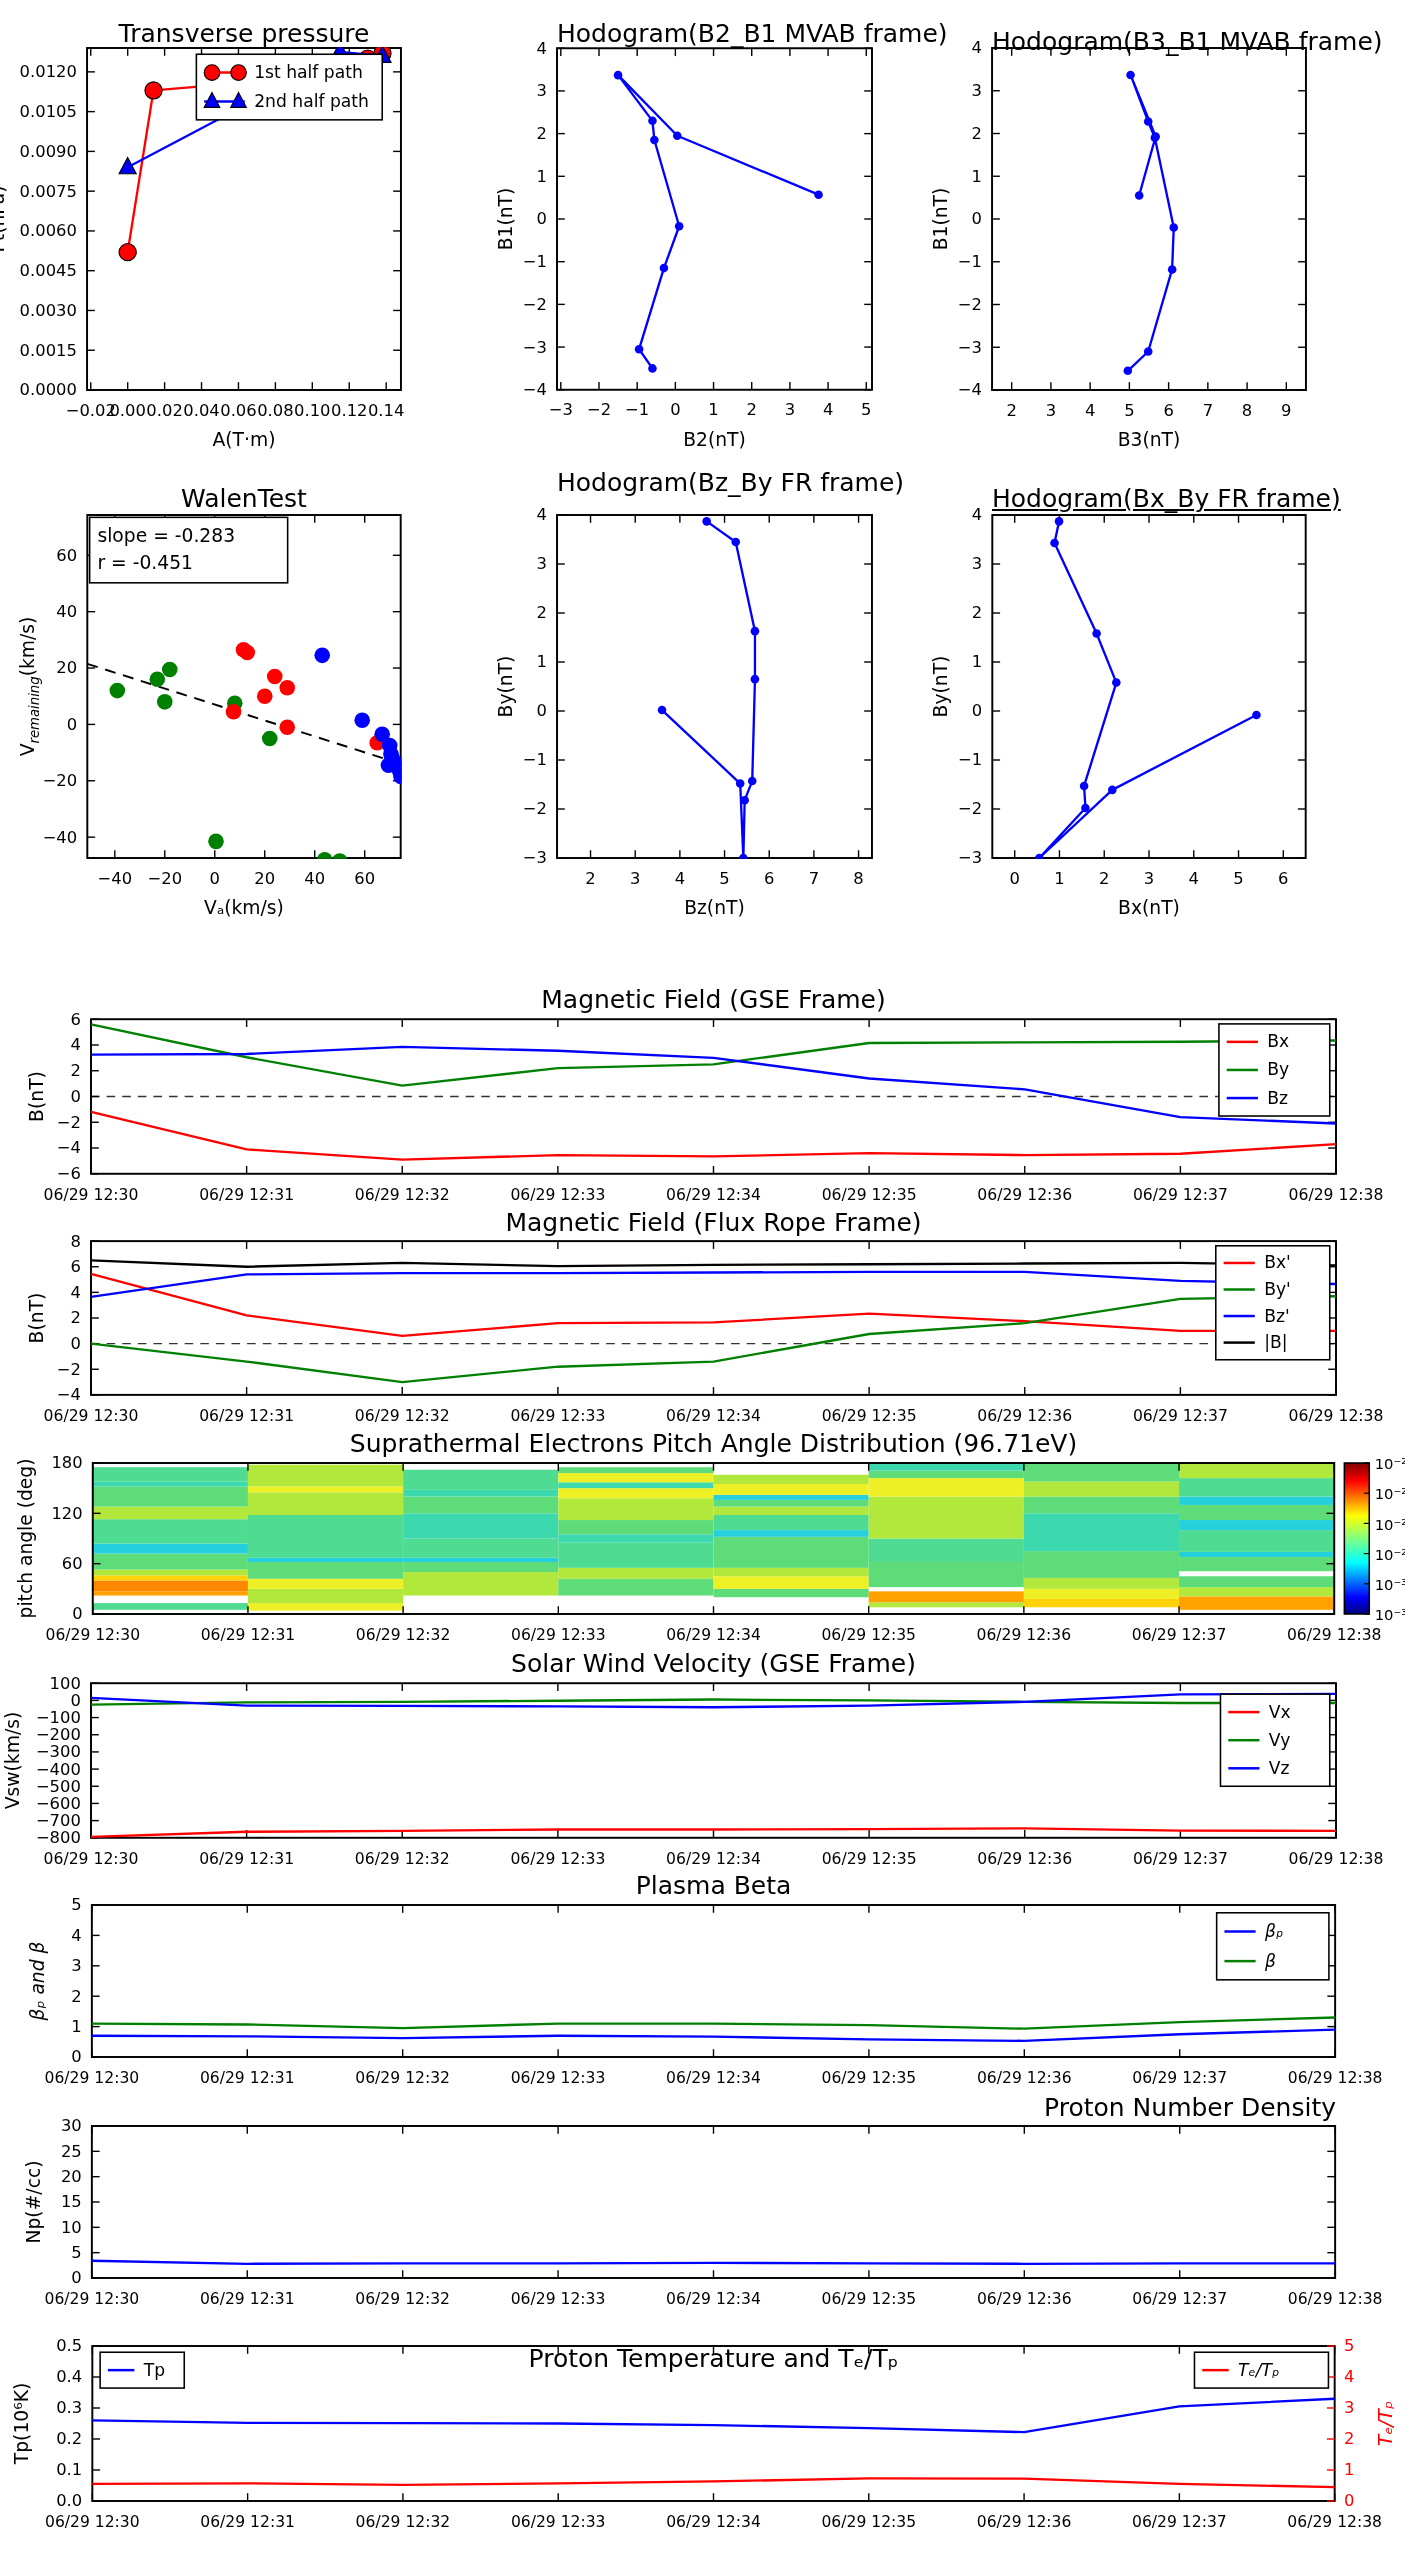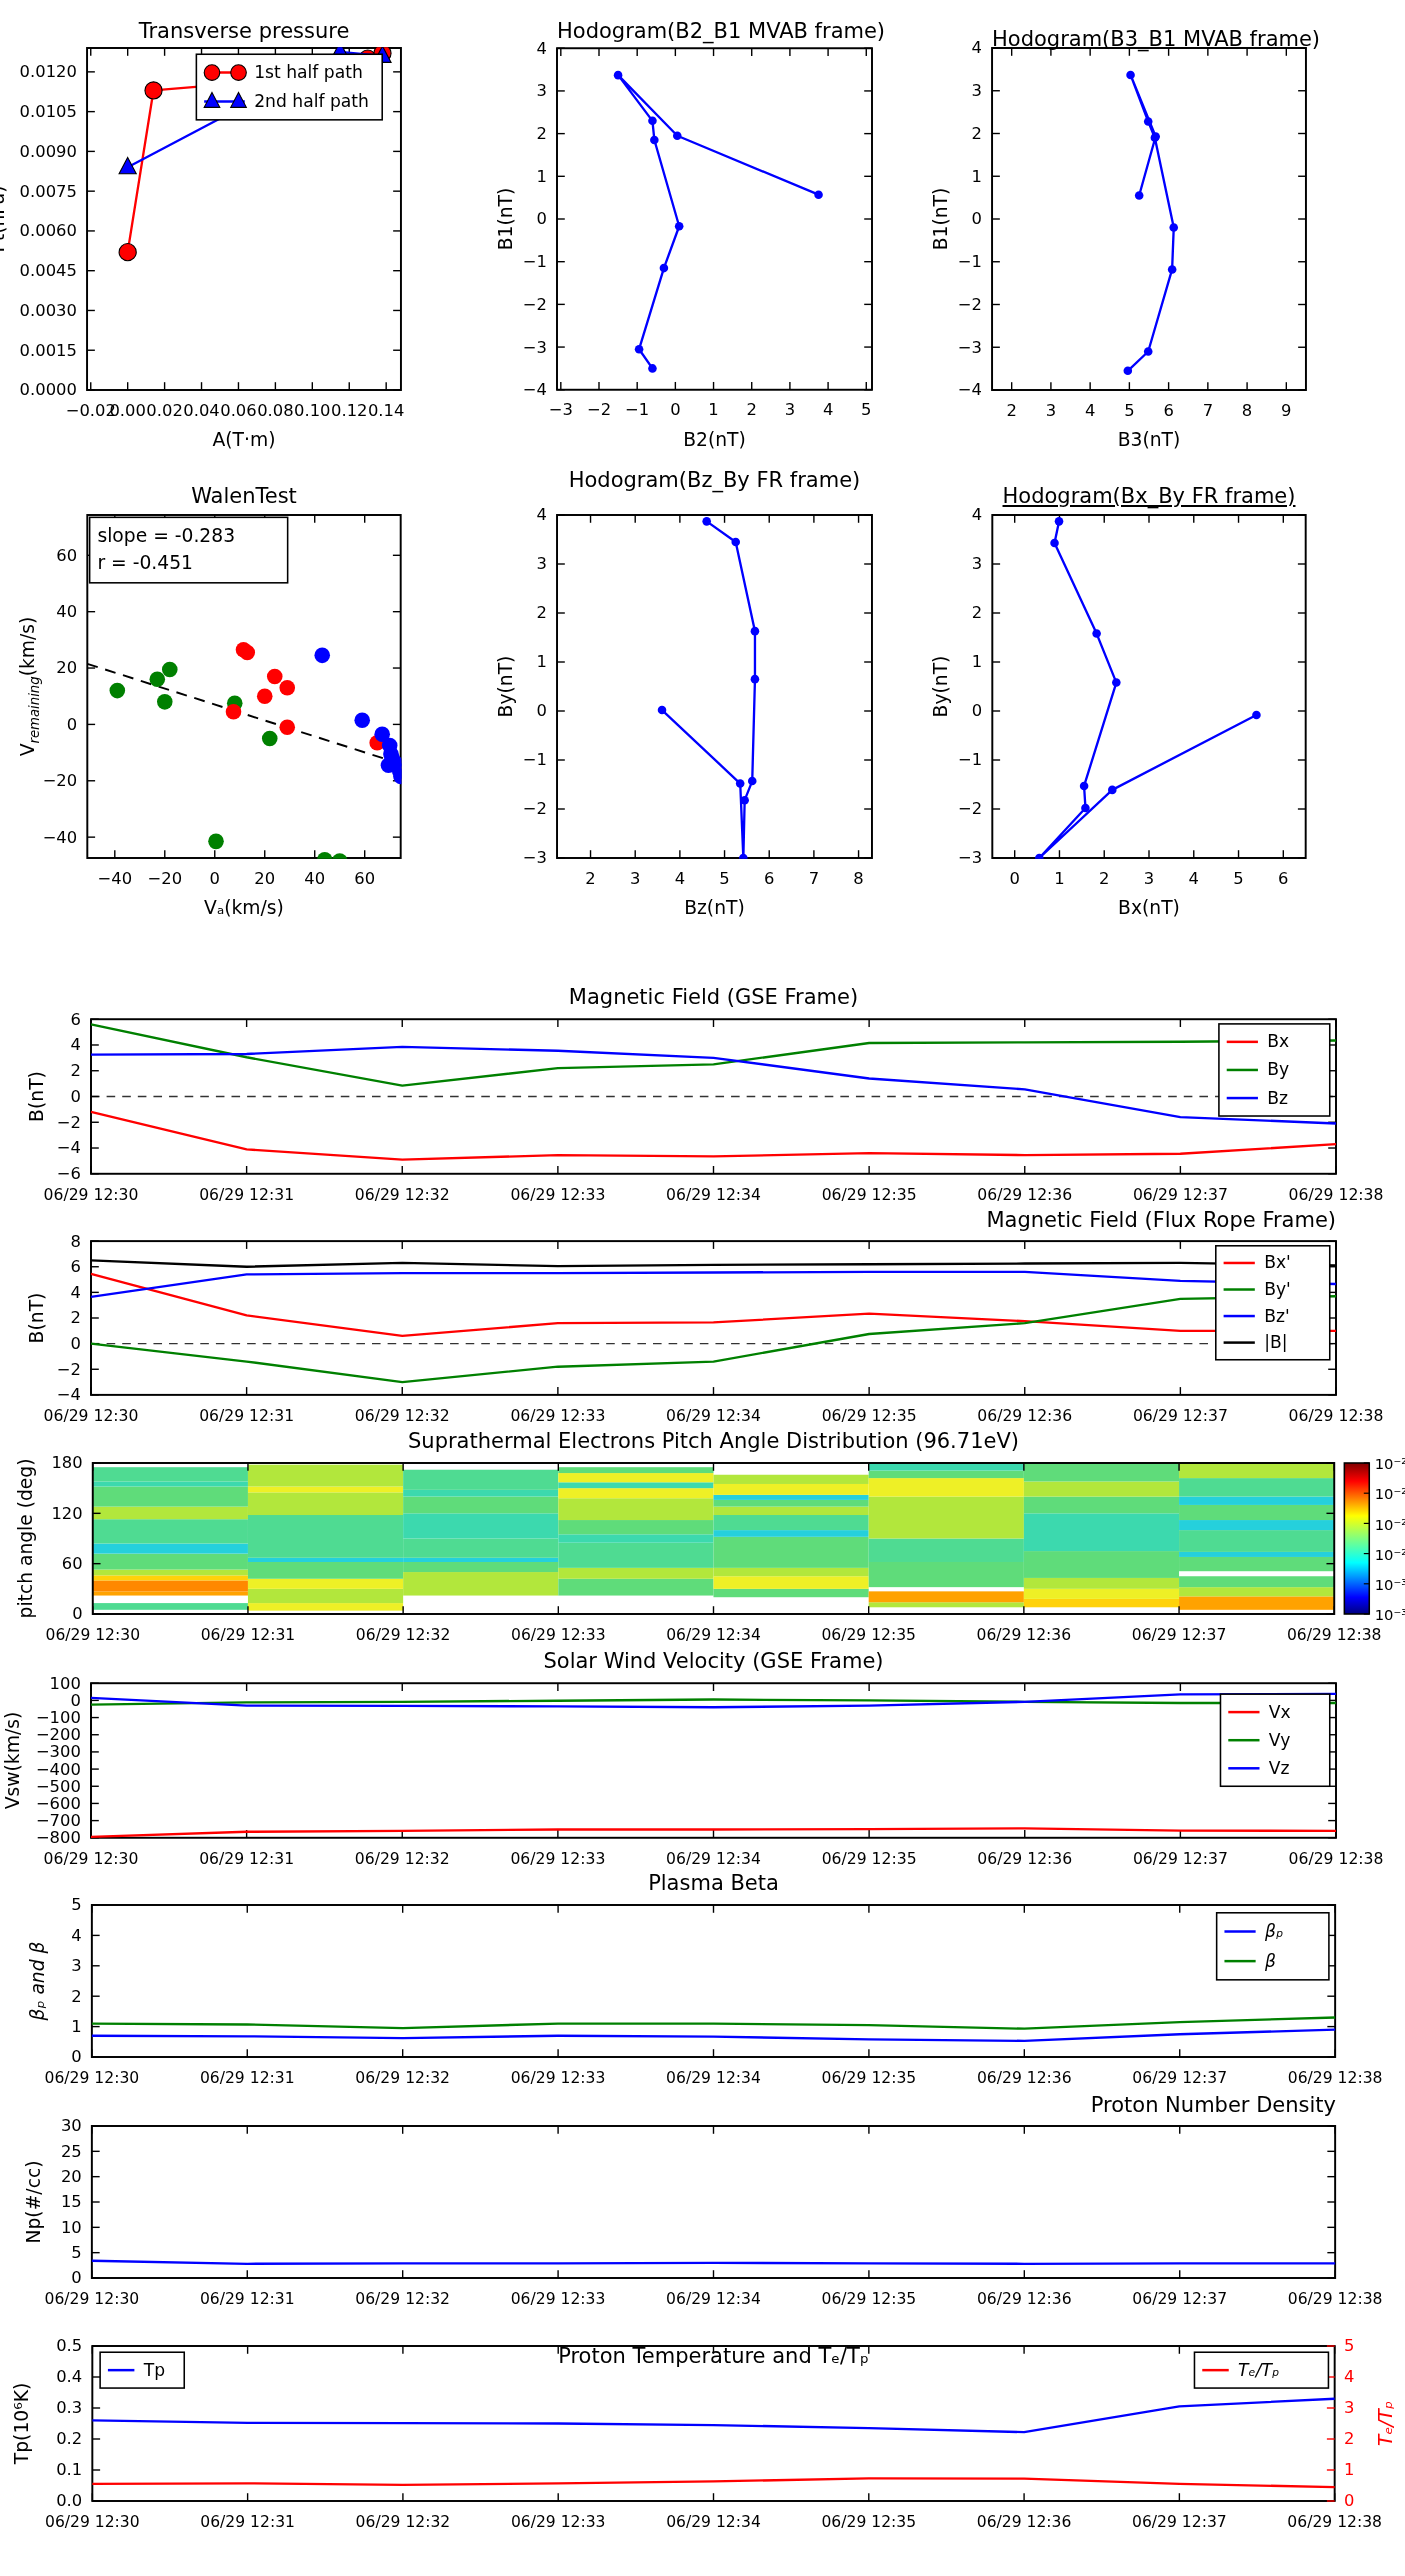--- a/index.html
+++ b/index.html
@@ -1,35 +1,35 @@
 <!DOCTYPE html>
 <html style="font-size:12.5px"><head>
 <meta charset="utf-8">
 <style>
   html,body{margin:0;padding:0;background:#ffffff;}
   body{width:1405px;height:2576px;position:relative;overflow:hidden;
        font-family:"DejaVu Sans",sans-serif;}
   .figure{position:absolute;left:0;top:0;width:1405px;height:2576px;background:#fff;}
   .panel{position:absolute;}
   .panel svg{overflow:visible;display:block;}
-  .ptitle{position:absolute;text-align:center;font-size:21px;color:#000;
+  .ptitle{position:absolute;text-align:center;font-size:25px;color:#000;
           font-family:"DejaVu Sans",sans-serif;white-space:nowrap;}
 </style>
 </head>
 <body>
 
 <div class="figure">
   <div class="ptitle" style="left:87px;top:19px;width:314px;">Transverse pressure</div>
   <div class="ptitle" style="left:557px;top:19px;width:315px;">Hodogram(B2_B1 MVAB frame)</div>
   <div class="ptitle" style="left:992px;top:27px;width:314px;">Hodogram(B3_B1 MVAB frame)</div>
   <div class="ptitle" style="left:87px;top:484px;width:314px;">WalenTest</div>
   <div class="ptitle" style="left:557px;top:468px;width:315px;">Hodogram(Bz_By FR frame)</div>
   <div class="ptitle" style="left:992px;top:484px;width:314px;text-decoration:underline;">Hodogram(Bx_By FR frame)</div>
   <div class="ptitle" style="left:91px;top:985px;width:1245px;">Magnetic Field (GSE Frame)</div>
-  <div class="ptitle" style="left:91px;top:1208px;width:1245px;text-align:right;">Magnetic Field (Flux Rope Frame)</div>
+  <div class="ptitle" style="left:91px;top:1208px;width:1245px;">Magnetic Field (Flux Rope Frame)</div>
   <div class="ptitle" style="left:91px;top:1429px;width:1245px;">Suprathermal Electrons Pitch Angle Distribution (96.71eV)</div>
   <div class="ptitle" style="left:91px;top:1649px;width:1245px;">Solar Wind Velocity (GSE Frame)</div>
   <div class="ptitle" style="left:91px;top:1871px;width:1245px;">Plasma Beta</div>
   <div class="ptitle" style="left:91px;top:2093px;width:1245px;text-align:right;">Proton Number Density</div>
   <div class="ptitle" style="left:91px;top:2312px;width:1245px;margin-top:32px;">Proton Temperature and Tₑ/Tₚ</div>
 
   <div class="panel" id="panel-0" style="left:87px;top:48px;width:314px;height:342px">
       <svg width="314" height="342" style="overflow: visible;" viewBox="0 0 402 438">
         <clipPath id="cp-transverse_pressure">
           <rect x="-1" y="-1" width="404" height="440"></rect>

